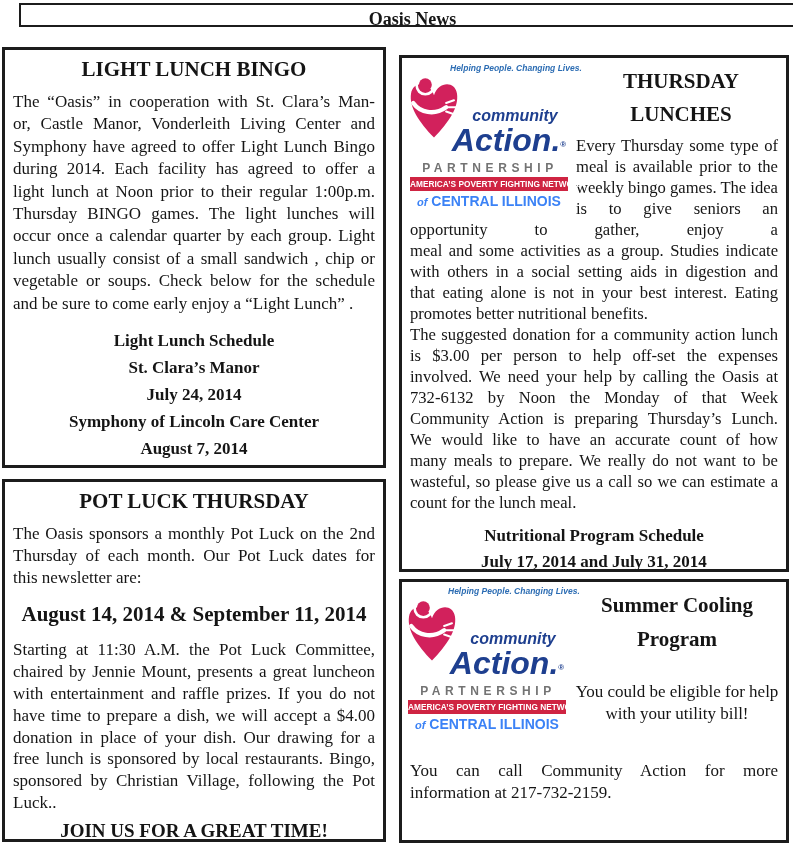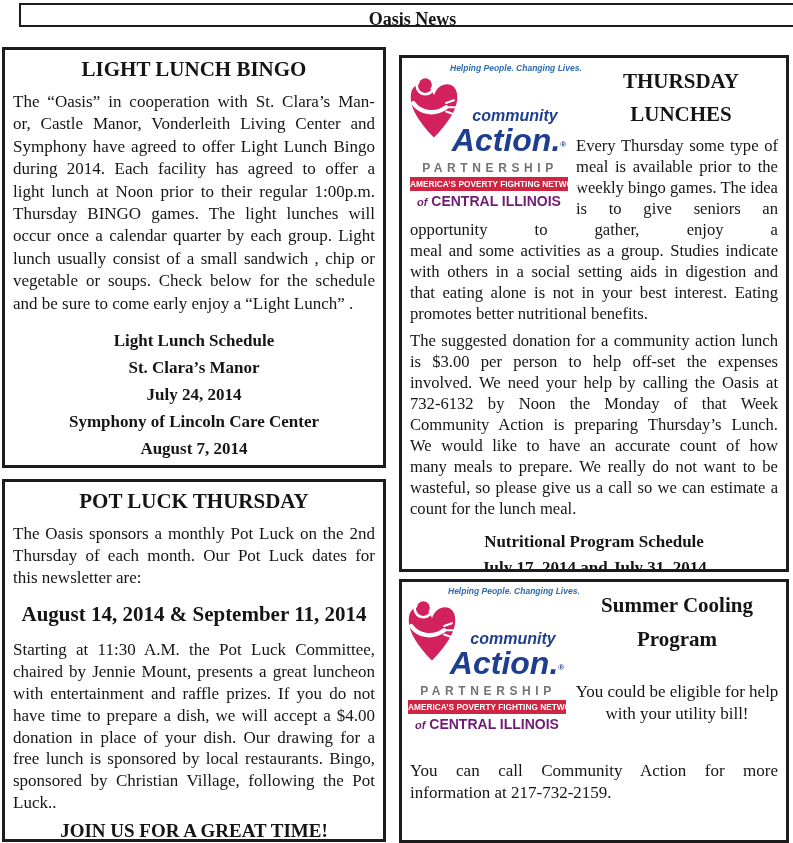--- a/index.html
+++ b/index.html
@@ -33,21 +33,21 @@
   #plt-box .jpar { font-size:17px; line-height:21.8px; }
   .dates-line {
     text-align:center; font-weight:bold; font-size:21px; margin:14px 4px 12px;
   }
   .join-line {
     text-align:center; font-weight:bold; font-size:19px; margin-top:6px;
   }
   
   #tl-box { left:399px; top:55px; width:390px; height:517px; padding:4px 0 0 0; }
   #tl-box .jpar { font-size:16.6px; line-height:21px; }
-  #tl-box .tl-para2 { margin-top:6px; }
+  #tl-box .tl-para2 { margin-top:0; }
   .tl-title { overflow:visible; }
   .tl-title .tline {
     text-align:center; font-weight:bold; font-size:21px; line-height:24px;
     margin:7px 0 9px;
   }
   #tl-box .sched { margin-top:10px; font-size:17px; }
   #tl-box .sched .cline { line-height:25.5px; }
   #sc-box { left:399px; top:579px; width:390px; height:264px; padding:3px 0 0 0; }
   .sc-row { display:flex; }
   .sc-right { flex:1; min-width:0; }
@@ -82,21 +82,21 @@
   .ca-reg { font-size:8px; font-style:normal; vertical-align:4px; }
   .ca-partnership {
     color:#737373; font-weight:bold; font-size:12px; letter-spacing:4.6px;
     text-align:center; margin-top:1px; white-space:nowrap; margin-left:2px;
   }
   .ca-banner {
     background:#cf2442; color:#ffffff; font-weight:bold; font-size:8.3px;
     text-align:center; padding:2px 0 2px; margin:2px 2px 0 2px; white-space:nowrap;
   }
   .ca-region {
-    color:#701a75; font-weight:bold; font-size:14px; text-align:center;
+    color:#3b82f6; font-weight:bold; font-size:14px; text-align:center;
     margin-top:2px; white-space:nowrap;
   }
   .ca-of { font-style:italic; font-size:11px; font-weight:bold; }
 </style>
 </head>
 <body>
 
 <div class="box" id="header-box">
   <div class="hdr">Oasis News</div>
 </div>

